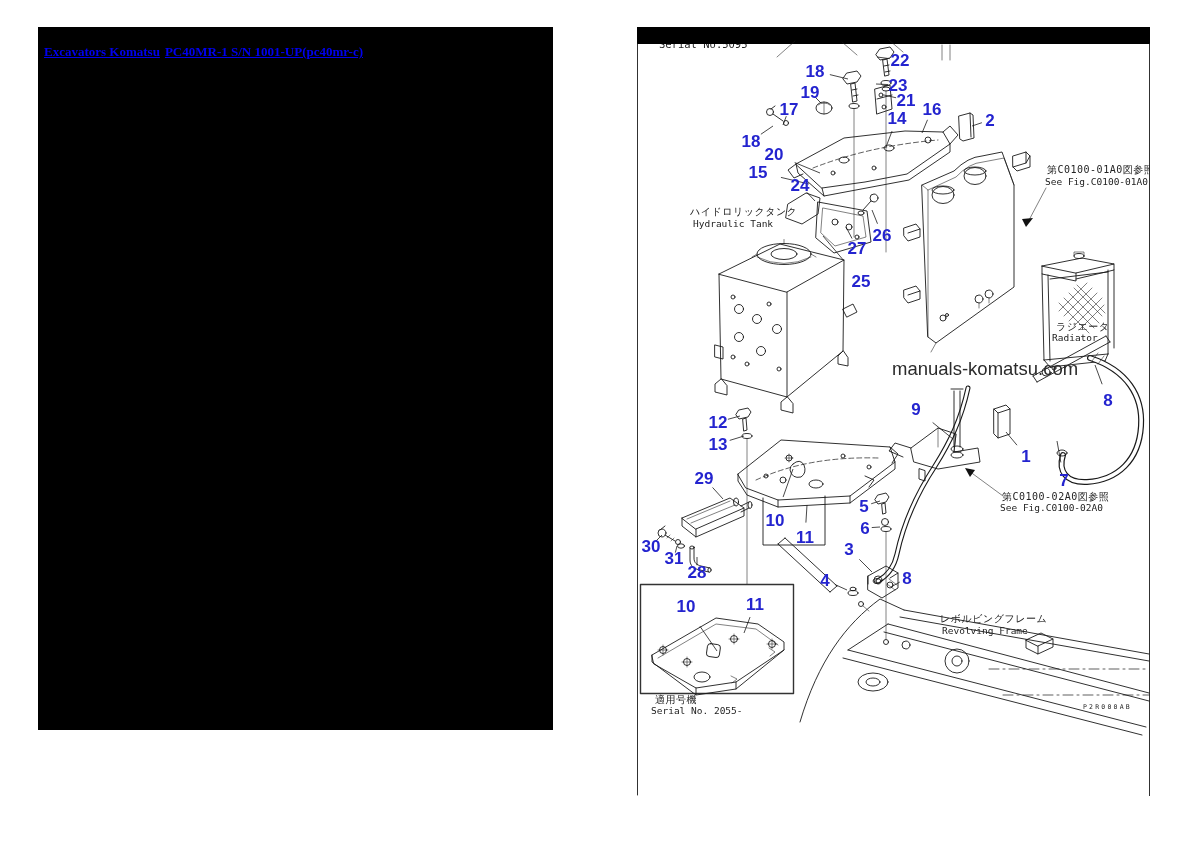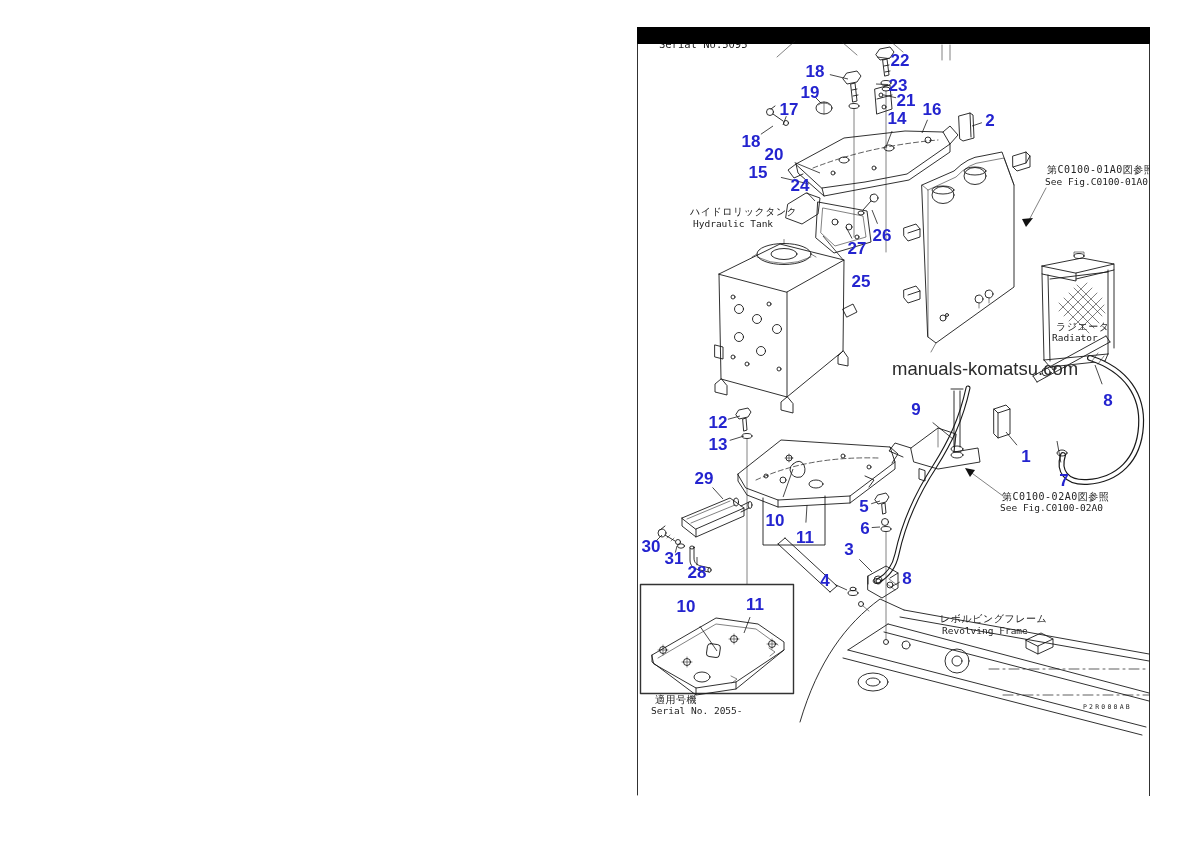--- a/index.html
+++ b/index.html
@@ -21,20 +21,25 @@
   .anno{font-family:"DejaVu Sans Mono",monospace;fill:#222;font-size:9.5px;}
   .annojp{font-family:"DejaVu Sans Mono",monospace;fill:#222;font-size:10px;letter-spacing:.5px;}
   .part-num{font:bold 17px "Liberation Sans",sans-serif;text-anchor:middle;dominant-baseline:central;}
   .wm{font-family:"Liberation Sans",sans-serif;font-size:18.5px;fill:#2b2b2b;}
 </style>
 </head>
 <body>
 
 <div class="canvas">
 
+  <div class="left-black-panel">
+    <div class="link-line">
+      <a href="#">Excavators Komatsu</a><a href="#">PC40MR-1 S/N 1001-UP(pc40mr-c)</a>
+    </div>
+  </div>
 
   <div class="diagram-page">
     <svg width="513" height="769" viewBox="0 0 513 769">
 
       <text x="22" y="21" class="mono" font-size="10.5">Serial No.5095</text>
       <rect x="0" y="0" width="513" height="17" fill="#000"></rect>
 
       <path class="ln" d="M0.5,17 V768 M512.5,17 V770"></path>
 
       <path class="ln thin" d="M140,30 L158,14 M205,15 L220,28 M252,13 L266,25 M305,18 V33 M313,18 V33"></path>

